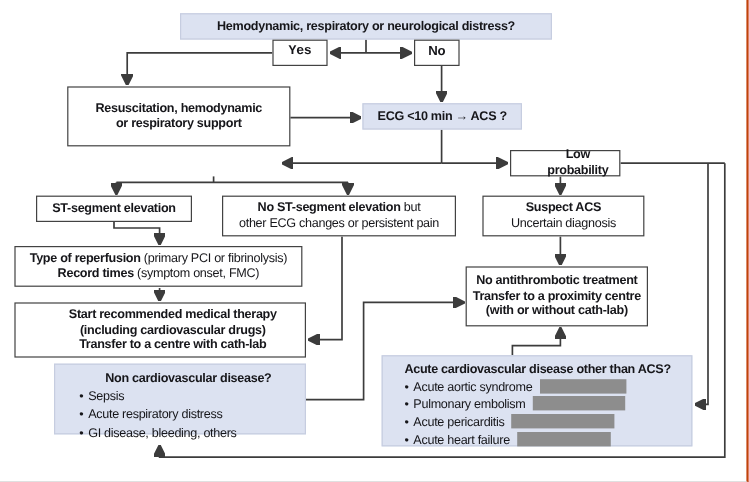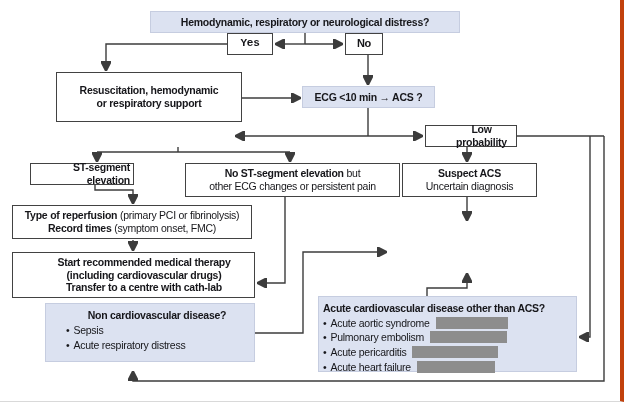--- a/index.html
+++ b/index.html
@@ -1,20 +1,20 @@
 <!DOCTYPE html>
 <html style="--box-blue: #dce2f1; --bar-grey: #8d8d8d; --line: #3c3c3c;"><head>
 <meta charset="utf-8">
 <style>
   html,body { margin:0; padding:0; background:#ffffff; }
   .canvas {
     position:relative; width:624px; height:402px; overflow:hidden;
     background:#ffffff;
     font-family:"Liberation Sans", sans-serif;
-    border-right:4px solid #c2410c; border-bottom:1px solid #d9d9d9;
+    border-right:2px solid #c2410c; border-bottom:1px solid #d9d9d9;
     box-sizing:border-box;
   }
   svg.wires { position:absolute; left:0; top:0; z-index:1; }
   svg.wires path { fill:none; stroke:var(--line,#3c3c3c); stroke-width:1.4; }
   svg.wires .arrowhead { fill:var(--line,#3c3c3c); }
 
   .node {
     position:absolute; z-index:2; box-sizing:border-box;
     display:flex; flex-direction:column; justify-content:center; align-items:center;
     text-align:center; font-weight:bold; font-size:10.5px; letter-spacing:-0.25px;
@@ -89,53 +89,59 @@
 
   <div class="node blue" style="left:302px;top:86px;width:133px;height:22px;">
     <div>ECG &lt;10 min → ACS ?</div>
   </div>
 
 
   <div class="node white" style="left:425px;top:125px;width:92px;height:22px;padding-left:24px;">
     <div>Low probability</div>
   </div>
 
-  <div class="node white" style="left:30px;top:163px;width:104px;height:22px;text-align:right;">
+  <div class="node white" style="left:30px;top:163px;width:130px;height:22px;text-align:right;">
     <div>ST-segment elevation</div>
   </div>
 
-  <div class="node white" style="left:185px;top:163px;width:215px;height:34px;">
+  <div class="node white" style="left:185px;top:163px;width:195px;height:34px;">
     <div><span>No ST-segment elevation</span><span class="rg"> but</span></div>
     <div class="rg">other ECG changes or persistent pain</div>
   </div>
 
   <div class="node white" style="left:402px;top:163px;width:135px;height:34px;">
     <div>Suspect ACS</div>
     <div class="rg">Uncertain diagnosis</div>
   </div>
 
   <div class="node white" style="left:12px;top:205px;width:240px;height:34px;">
     <div><span>Type of reperfusion</span><span class="rg"> (primary PCI or fibrinolysis)</span></div>
     <div><span>Record times</span><span class="rg"> (symptom onset, FMC)</span></div>
   </div>
 
   <div class="node white" style="left:12px;top:252px;width:243px;height:46px;padding-left:24px;">
     <div>Start recommended medical therapy</div>
     <div>(including cardiovascular drugs)</div>
     <div>Transfer to a centre with cath-lab</div>
   </div>
 
+  <div class="node white" style="left:388px;top:222px;width:152px;height:50px;">
+    <div>No antithrombotic treatment</div>
+    <div>Transfer to a proximity centre</div>
+    <div>(with or without cath-lab)</div>
+  </div>
 
   <div class="node blue list" style="left:45px;top:303px;width:210px;height:59px;padding:4px 6px 4px 20px;line-height:1.45;">
     <div class="ttl-center">Non cardiovascular disease?</div>
     <div class="bl rg"><span class="dot">•</span><span>Sepsis</span></div>
     <div class="bl rg"><span class="dot">•</span><span>Acute respiratory distress</span></div>
+    <div class="bl rg"><span class="dot">•</span><span>GI disease, bleeding, others</span></div>
   </div>
 
-  <div class="node blue list" style="left:318px;top:296px;width:259px;height:76px;padding:4px 6px 4px 4px;line-height:1.4;">
+  <div class="node blue list" style="left:318px;top:296px;width:259px;height:76px;padding:4px 6px 4px 18px;line-height:1.4;">
     <div>Acute cardiovascular disease other than ACS?</div>
     <div class="bl rg"><span class="dot">•</span><span>Acute aortic syndrome</span><span class="bar" style="width: 72px;"></span></div>
     <div class="bl rg"><span class="dot">•</span><span>Pulmonary embolism</span><span class="bar" style="width: 77px;"></span></div>
     <div class="bl rg"><span class="dot">•</span><span>Acute pericarditis</span><span class="bar" style="width: 86px;"></span></div>
     <div class="bl rg"><span class="dot">•</span><span>Acute heart failure</span><span class="bar" style="width: 78px;"></span></div>
   </div>
 
 </div>
 
 </body></html>

